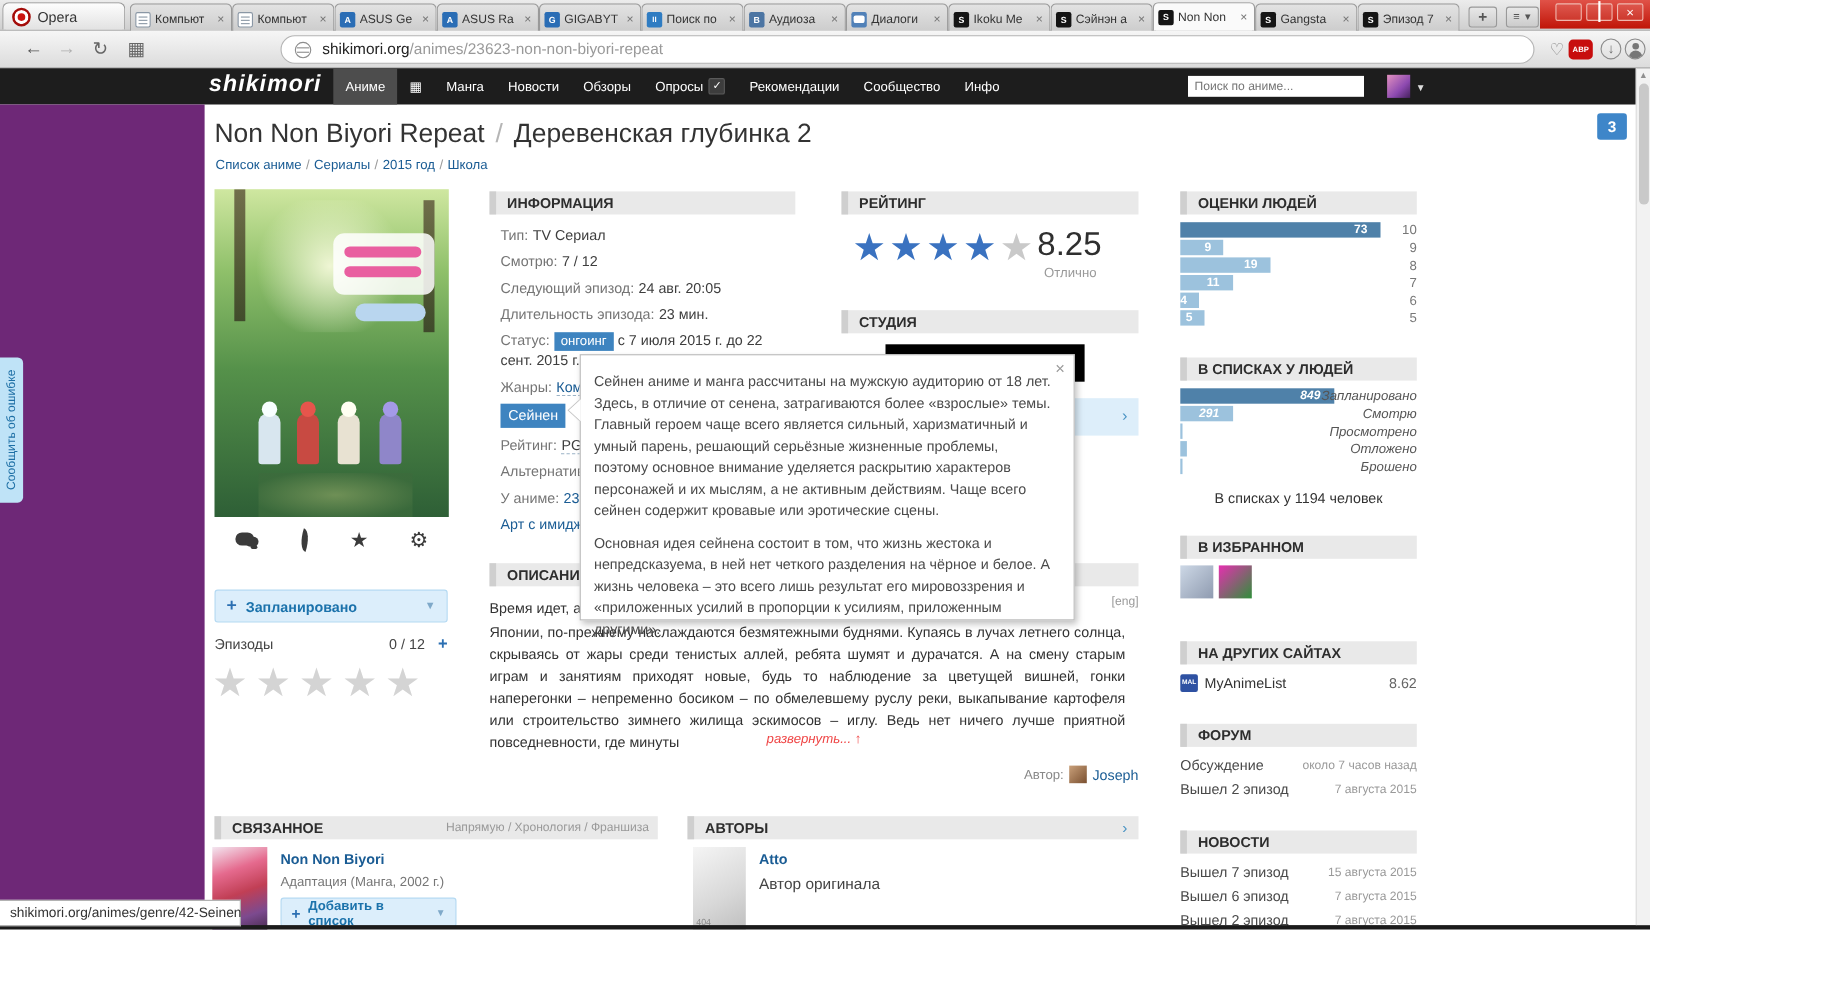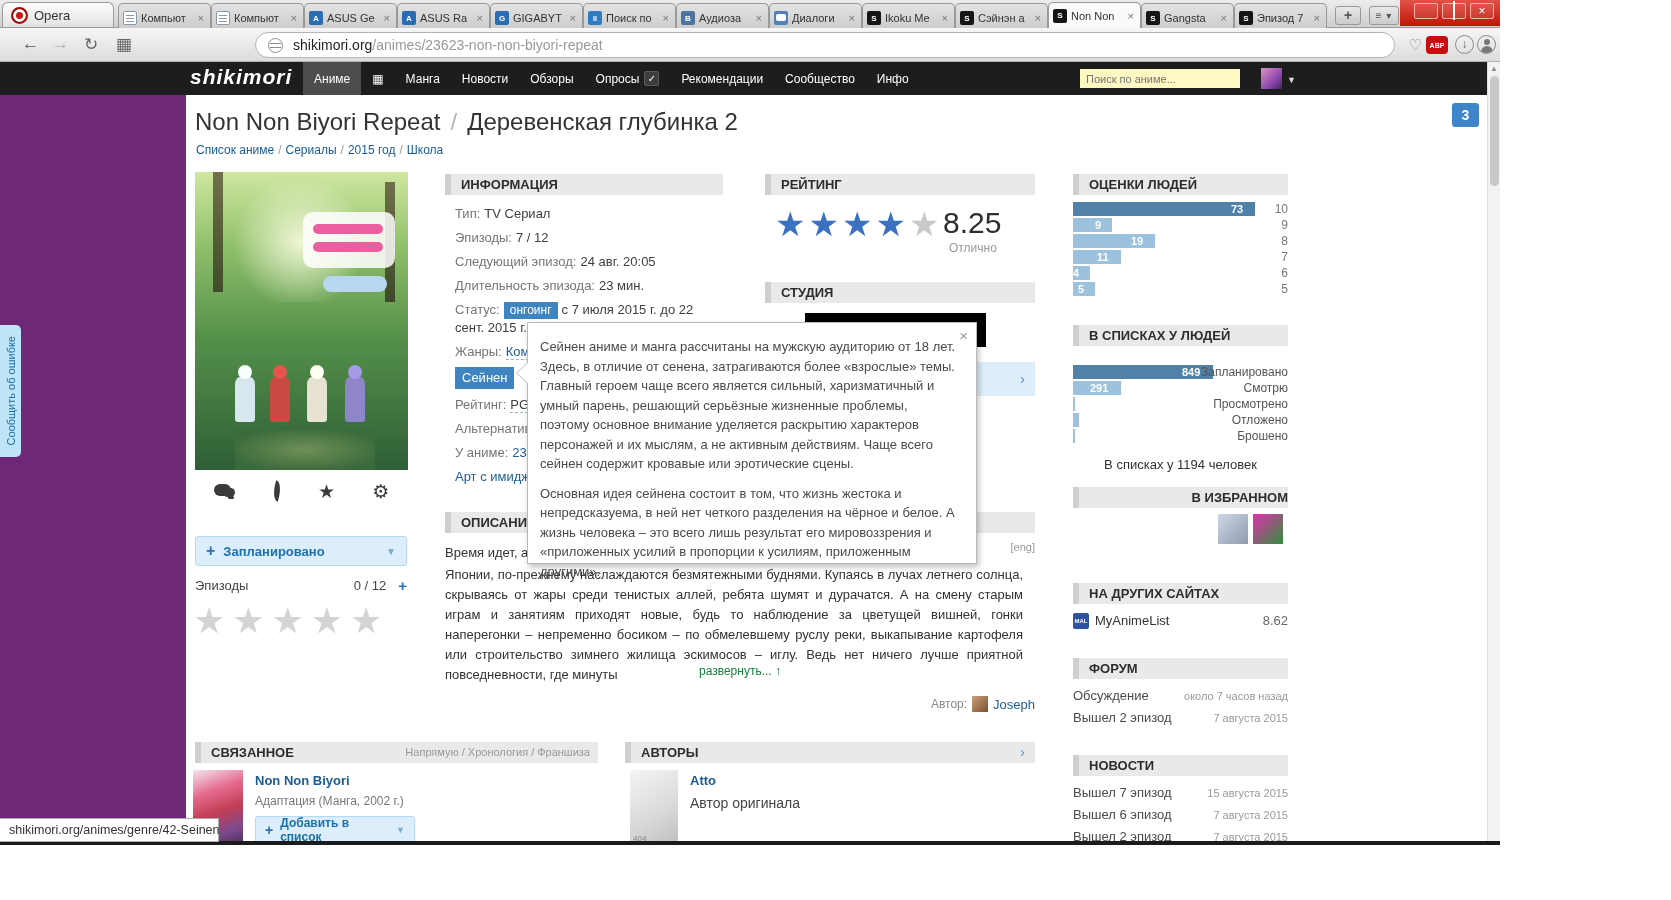--- a/index.html
+++ b/index.html
@@ -51,21 +51,21 @@
   .acct::before{ content:""; position:absolute; left:5.5px; top:3px; width:6px; height:6px; border-radius:50%; background:#777;}
   .acct::after{ content:""; position:absolute; left:2.5px; top:10px; width:12px; height:8px; border-radius:6px 6px 0 0; background:#777;}
 
   
   .siteheader { position:absolute; left:0; top:62px; width:1500px; height:33px; background:#1d1d1d; }
   .logo { position:absolute; left:190px; top:3px; color:#fff; font-size:21px; font-weight:bold; font-style:italic; letter-spacing:1px;}
   .mainnav { position:absolute; left:303px; top:0; height:33px; display:flex; align-items:stretch;}
   .nav-item { color:#fff; font-size:12px; display:flex; align-items:center; padding:0 11px; gap:5px; white-space:nowrap;}
   .nav-item.active { background:#4d4d4d; }
   .nav-check { width:15px; height:15px; background:#3d3d3d; border:1px solid #5a5a5a; color:#fff; font-size:10px; text-align:center; line-height:14px; border-radius:2px;}
-  .hdr-search { position:absolute; left:1080px; top:7px; width:160px; height:19px; background:#fef9c3; border:none; font-size:11px; color:#888; padding:0 6px; font-family:"Liberation Sans",sans-serif;}
+  .hdr-search { position:absolute; left:1080px; top:7px; width:160px; height:19px; background:#ffffff; border:none; font-size:11px; color:#888; padding:0 6px; font-family:"Liberation Sans",sans-serif;}
   .hdr-avatar { position:absolute; left:1261px; top:6px; width:21px; height:21px; background:linear-gradient(135deg,#e291c0,#8d4ab0 60%,#46215e); }
   .hdr-caret { position:absolute; left:1287px; top:13px; color:#ddd; font-size:9px;}
 
   
   .purple { position:absolute; left:0; top:95px; width:186px; height:746px; background:#6e2877; }
   .report-tab { position:absolute; left:0; top:325px; width:21px; height:132px; background:#bfe3f7; border-radius:0 5px 5px 0;
                 display:flex; align-items:center; justify-content:center;}
   .report-tab span { writing-mode:vertical-rl; transform:rotate(180deg); font-size:11px; color:#1d6fa5; white-space:nowrap;}
   .badge3 { position:absolute; left:1452px; top:103px; width:27px; height:24px; background:#3e86c9; border-radius:3px; color:#fff;
             font-size:14px; font-weight:bold; display:flex; align-items:center; justify-content:center;}
@@ -135,21 +135,21 @@
   .studio-logo { position:absolute; left:40px; top:31px; width:181px; height:34px; background:#000; color:#fff; font-weight:bold; font-style:italic;
                  font-size:20px; display:flex; align-items:center; justify-content:center; letter-spacing:1px; white-space:nowrap;}
   .shots-strip { position:absolute; left:765px; top:362px; width:270px; height:34px; background:#ddeefa;}
   .shots-strip .hdr-arrow { position:absolute; right:10px; top:8px; color:#4b94c4; font-size:15px;}
 
   
   .desc-panel { position:absolute; left:445px; top:512px; width:590px;}
   .eng-tag { position:absolute; right:0px; top:29px; font-size:11px; color:#999;}
   .desc-line1 { position:absolute; left:0; top:33px; font-size:13px; color:#333;}
   .desc-body { position:absolute; left:0; top:53px; width:578px; font-size:13px; color:#333; line-height:20px; text-align:justify;}
-  .expand { position:absolute; left:0; top:152px; width:590px; text-align:center; font-size:12px; color:#15803d;}
+  .expand { position:absolute; left:0; top:152px; width:590px; text-align:center; font-size:12px; color:#ef4444;font-style:italic;}
   .desc-author { position:absolute; right:0; top:184px; font-size:12px; color:#888; display:flex; align-items:center; gap:5px;}
   .desc-author .av { width:16px; height:16px; background:linear-gradient(135deg,#c9a07a,#7a5030);}
   .desc-author a { color:#1a5c94; text-decoration:none; font-size:13px;}
 
   
   .tooltip { position:absolute; left:527px; top:322px; width:450px; height:242px; background:#fff; border:1px solid #b9b9b9;
              box-shadow:2px 3px 6px rgba(0,0,0,.25); z-index:50; padding:14px 18px 0 12px;}
   .tooltip .close { position:absolute; right:8px; top:4px; color:#9a9a9a; font-size:15px;}
   .tooltip p { font-size:13px; color:#4a4a4a; line-height:19.5px; margin-bottom:10px;}
   .tt-arrow { position:absolute; left:-11px; top:40px; width:0; height:0; border-top:10px solid transparent; border-bottom:10px solid transparent; border-right:11px solid #fff;
@@ -381,21 +381,21 @@
     <span>Эпизоды</span>
     <span class="cnt">0 / 12</span>
     <span class="plus">+</span>
   </div>
   <div class="rate-stars">★★★★★</div>
 
   <div class="info-panel">
     <div class="sec-h">ИНФОРМАЦИЯ</div>
     <div class="info-rows" id="info-rows">
         <div class="info-row"><span class="lb">Тип:</span><span class="vl">TV Сериал</span></div>
-        <div class="info-row"><span class="lb">Эпизоды:</span><span class="vl">7 / 12</span></div>
+        <div class="info-row"><span class="lb">Смотрю:</span><span class="vl">7 / 12</span></div>
         <div class="info-row"><span class="lb">Следующий эпизод:</span><span class="vl">24 авг. 20:05</span></div>
         <div class="info-row"><span class="lb">Длительность эпизода:</span><span class="vl">23 мин.</span></div>
         <div class="info-row wrap"><span class="lb">Статус:</span><span class="st-badge">онгоинг</span><span class="vl">с 7 июля 2015 г. до 22 сент. 2015 г.</span></div>
         <div class="info-row"><span class="lb">Жанры:</span><a class="lk-d">Комедия</a></div>
         <div class="info-row"><span class="genre-tag">Сейнен</span></div>
         <div class="info-row"><span class="lb">Рейтинг:</span><span class="vl-d">PG-13</span></div>
         <div class="info-row"><span class="lb">Альтернативные названия:</span></div>
         <div class="info-row"><span class="lb">У аниме:</span><a class="lk">236</a></div>
         <div class="info-row"><a class="lk">Арт с имиджборд</a></div>
       </div>
@@ -494,21 +494,21 @@
           </div>
           <div class="bar-row">
             <div class="bar lite" style="width: 22px;"></div>
             <span class="bar-num" style="left: 5px;">5</span>
             <span class="bar-scale">5</span>
           </div>
         </div>
     </div>
     <div class="sb-sec" style="top:151px;">
       <div class="sec-h">В СПИСКАХ У ЛЮДЕЙ</div>
-      <div id="list-bars" style="position:relative; margin-top:18px;">
+      <div id="list-bars" style="position:relative; margin-top:6px;font-style:italic;">
           <div class="bar-row">
             <div class="bar dark" style="width: 140px;"></div>
             <span class="bar-num" style="left: 109px;">849</span>
             <span class="bar-lbl">Запланировано</span>
           </div>
           <div class="bar-row">
             <div class="bar lite" style="width: 48px;"></div>
             <span class="bar-num" style="left: 17px;">291</span>
             <span class="bar-lbl">Смотрю</span>
           </div>
@@ -520,21 +520,21 @@
             <div class="bar lite" style="width: 6px;"></div>
             <span class="bar-lbl">Отложено</span>
           </div>
           <div class="bar-row">
             <div class="bar lite" style="width: 2px;"></div>
             <span class="bar-lbl">Брошено</span>
           </div>
         </div>
       <div class="sb-total" style="margin-top:13px;">В списках у 1194 человек</div>
     </div>
-    <div class="sb-sec" style="top:313px;text-align:right;">
+    <div class="sb-sec" style="top:313px;">
       <div class="sec-h">В ИЗБРАННОМ</div>
       <div id="fav-avatars" style="margin-top:6px;"><span class="fav-ava" style="background: linear-gradient(135deg, rgb(205, 216, 230), rgb(143, 155, 176));"></span><span class="fav-ava" style="background: linear-gradient(135deg, rgb(230, 47, 176), rgb(47, 143, 58));"></span></div>
     </div>
     <div class="sb-sec" style="top:409px;">
       <div class="sec-h">НА ДРУГИХ САЙТАХ</div>
       <div id="site-rows" style="position:relative; margin-top:8px;">
           <div class="site-row">
             <span class="mal-ico">MAL</span>
             <a class="site-name">MyAnimeList</a>
             <span class="site-score">8.62</span>

